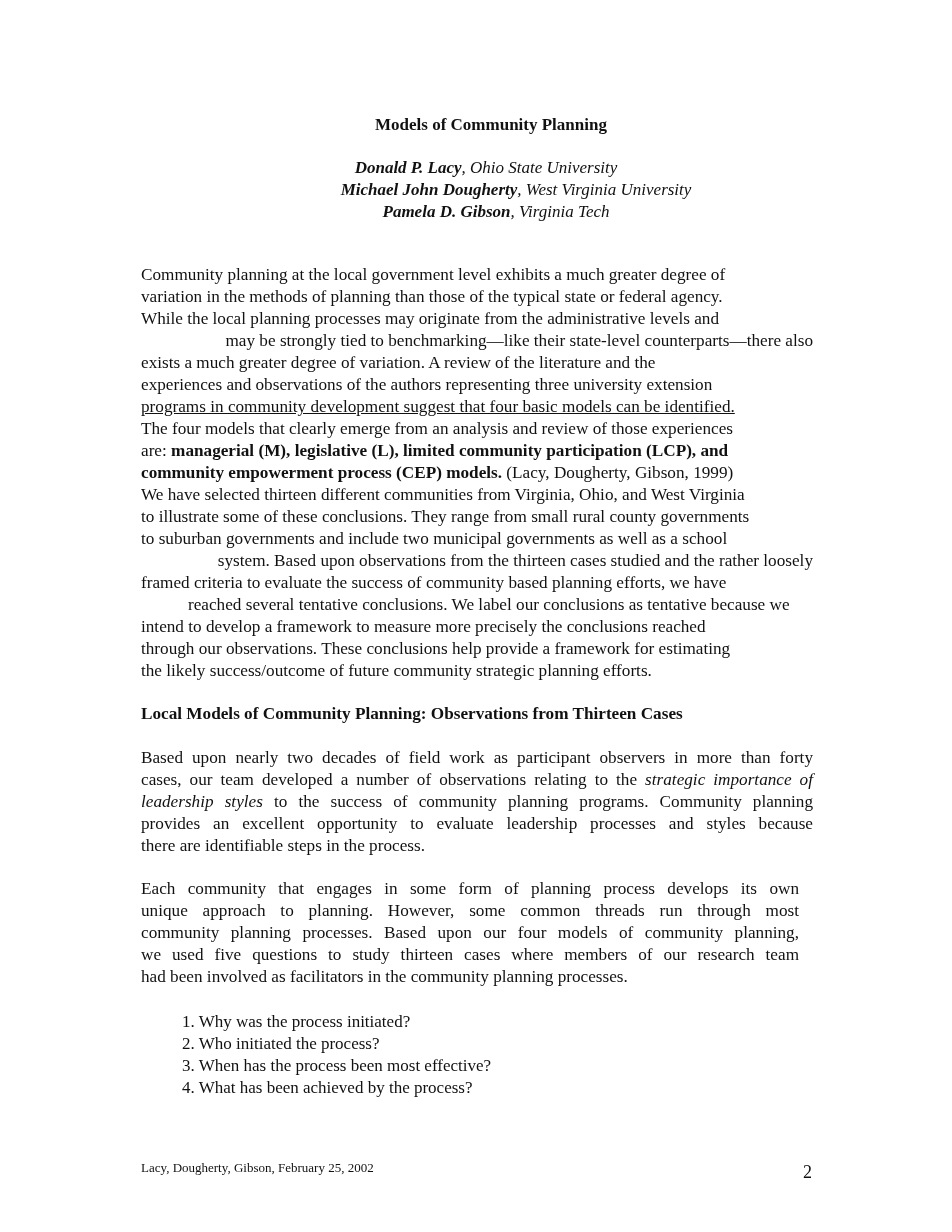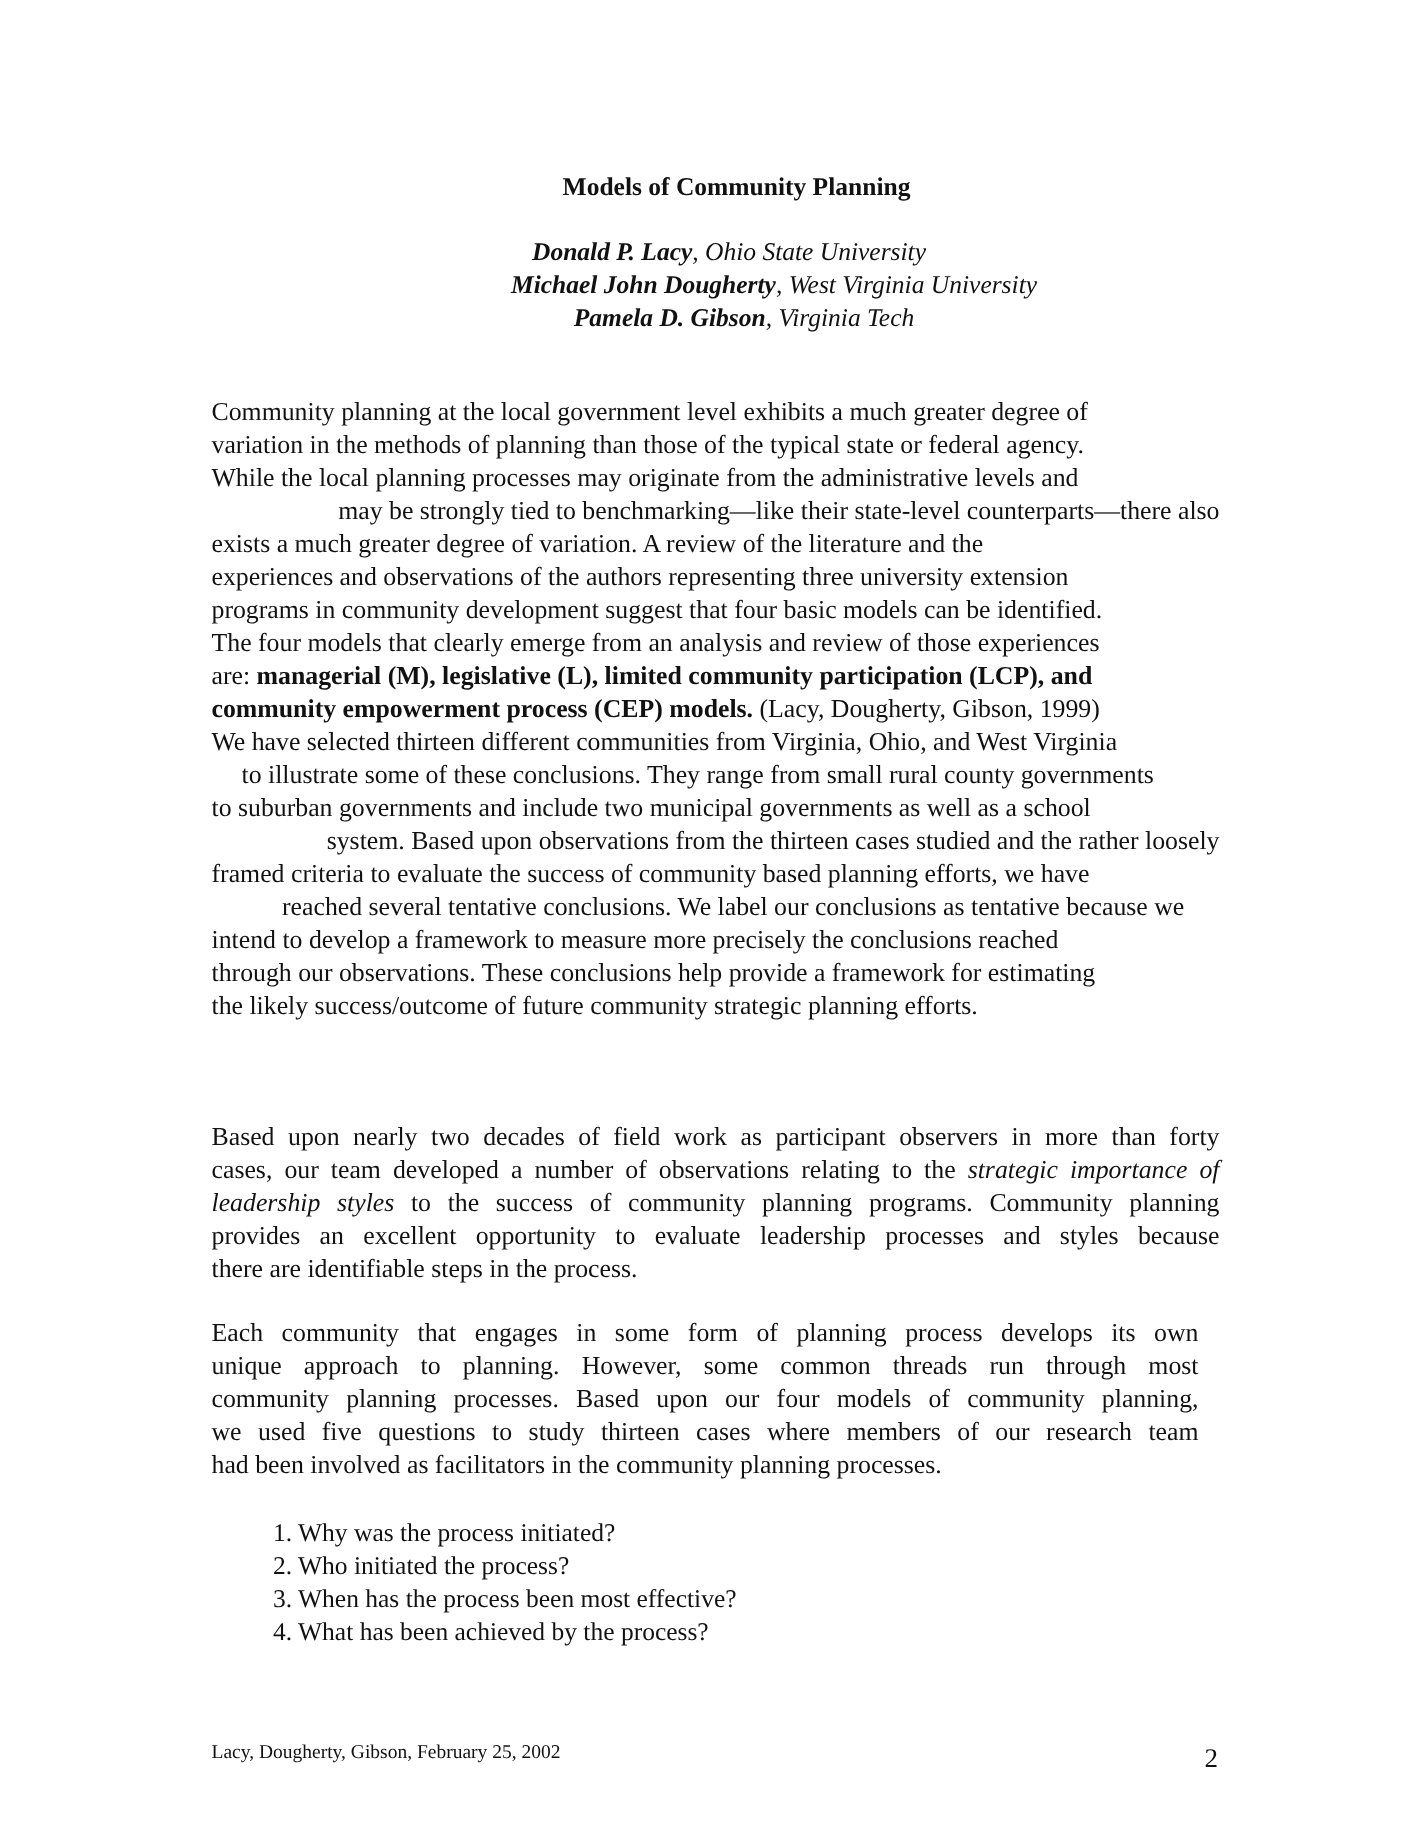--- a/index.html
+++ b/index.html
@@ -53,39 +53,40 @@
     <b>Pamela D. Gibson</b><span>, Virginia Tech</span>
   </div>
 
   <div>
     <div class="line" style="top:264px;">Community planning at the local government level exhibits a much greater degree of</div>
     <div class="line" style="top:286px;">variation in the methods of planning than those of the typical state or federal agency.</div>
     <div class="line" style="top:308px;">While the local planning processes may originate from the administrative levels and</div>
     <div class="line" style="top:330px;text-align:right;">may be strongly tied to benchmarking—like their state-level counterparts—there also</div>
     <div class="line" style="top:352px;">exists a much greater degree of variation.  A review of the literature and the</div>
     <div class="line" style="top:374px;">experiences and observations of the authors representing three university extension</div>
-    <div class="line" style="top:396px;">programs in community development suggest that four basic models can be identified.</div>
+    <div class="line" style="top:396px;text-decoration:underline;">programs in community development suggest that four basic models can be identified.</div>
     <div class="line" style="top:418px;">The four models that clearly emerge from an analysis and review of those experiences</div>
     <div class="line" style="top:440px;">
       <span>are: </span><b>managerial (M), legislative (L), limited community participation (LCP), and</b>
     </div>
     <div class="line" style="top:462px;">
       <b>community empowerment process (CEP) models.</b><span>  (Lacy, Dougherty, Gibson, 1999)</span>
     </div>
     <div class="line" style="top:484px;">We have selected thirteen different communities from Virginia, Ohio, and West Virginia</div>
-    <div class="line" style="top:506px;margin-left:20px;">to illustrate some of these conclusions. They range from small rural county governments</div>
+    <div class="line" style="top:506px;">to illustrate some of these conclusions. They range from small rural county governments</div>
     <div class="line" style="top:528px;">to suburban governments and include two municipal governments as well as a school</div>
     <div class="line" style="top:550px;text-align:right;">system.  Based upon observations from the thirteen cases studied and the rather loosely</div>
     <div class="line" style="top:572px;">framed criteria to evaluate the success of community based planning efforts, we have</div>
     <div class="line" style="top:594px;margin-left:47px;">reached several tentative conclusions. We label our conclusions as tentative because we</div>
     <div class="line" style="top:616px;">intend to develop a framework to measure more precisely the conclusions reached</div>
     <div class="line" style="top:638px;">through our observations.  These conclusions help provide a framework for estimating</div>
     <div class="line" style="top:660px;">the likely success/outcome of future community strategic planning efforts.</div>
   </div>
 
+  <div class="heading" style="top:703px;">Local Models of Community Planning: Observations from Thirteen Cases</div>
 
   <div>
     <div class="line just" style="top:747px;">Based upon nearly two decades of field work as participant observers in more than forty</div>
     <div class="line just" style="top:769px;"><span>cases, our team developed a number of observations relating to the </span><i>strategic importance of</i></div>
     <div class="line just" style="top:791px;"><i>leadership styles</i><span> to the success of community planning programs. Community planning</span></div>
     <div class="line just" style="top:813px;">provides an excellent opportunity to evaluate leadership processes and styles because</div>
     <div class="line" style="top:835px;">there are identifiable steps in the process.</div>
   </div>
 
   <div>

